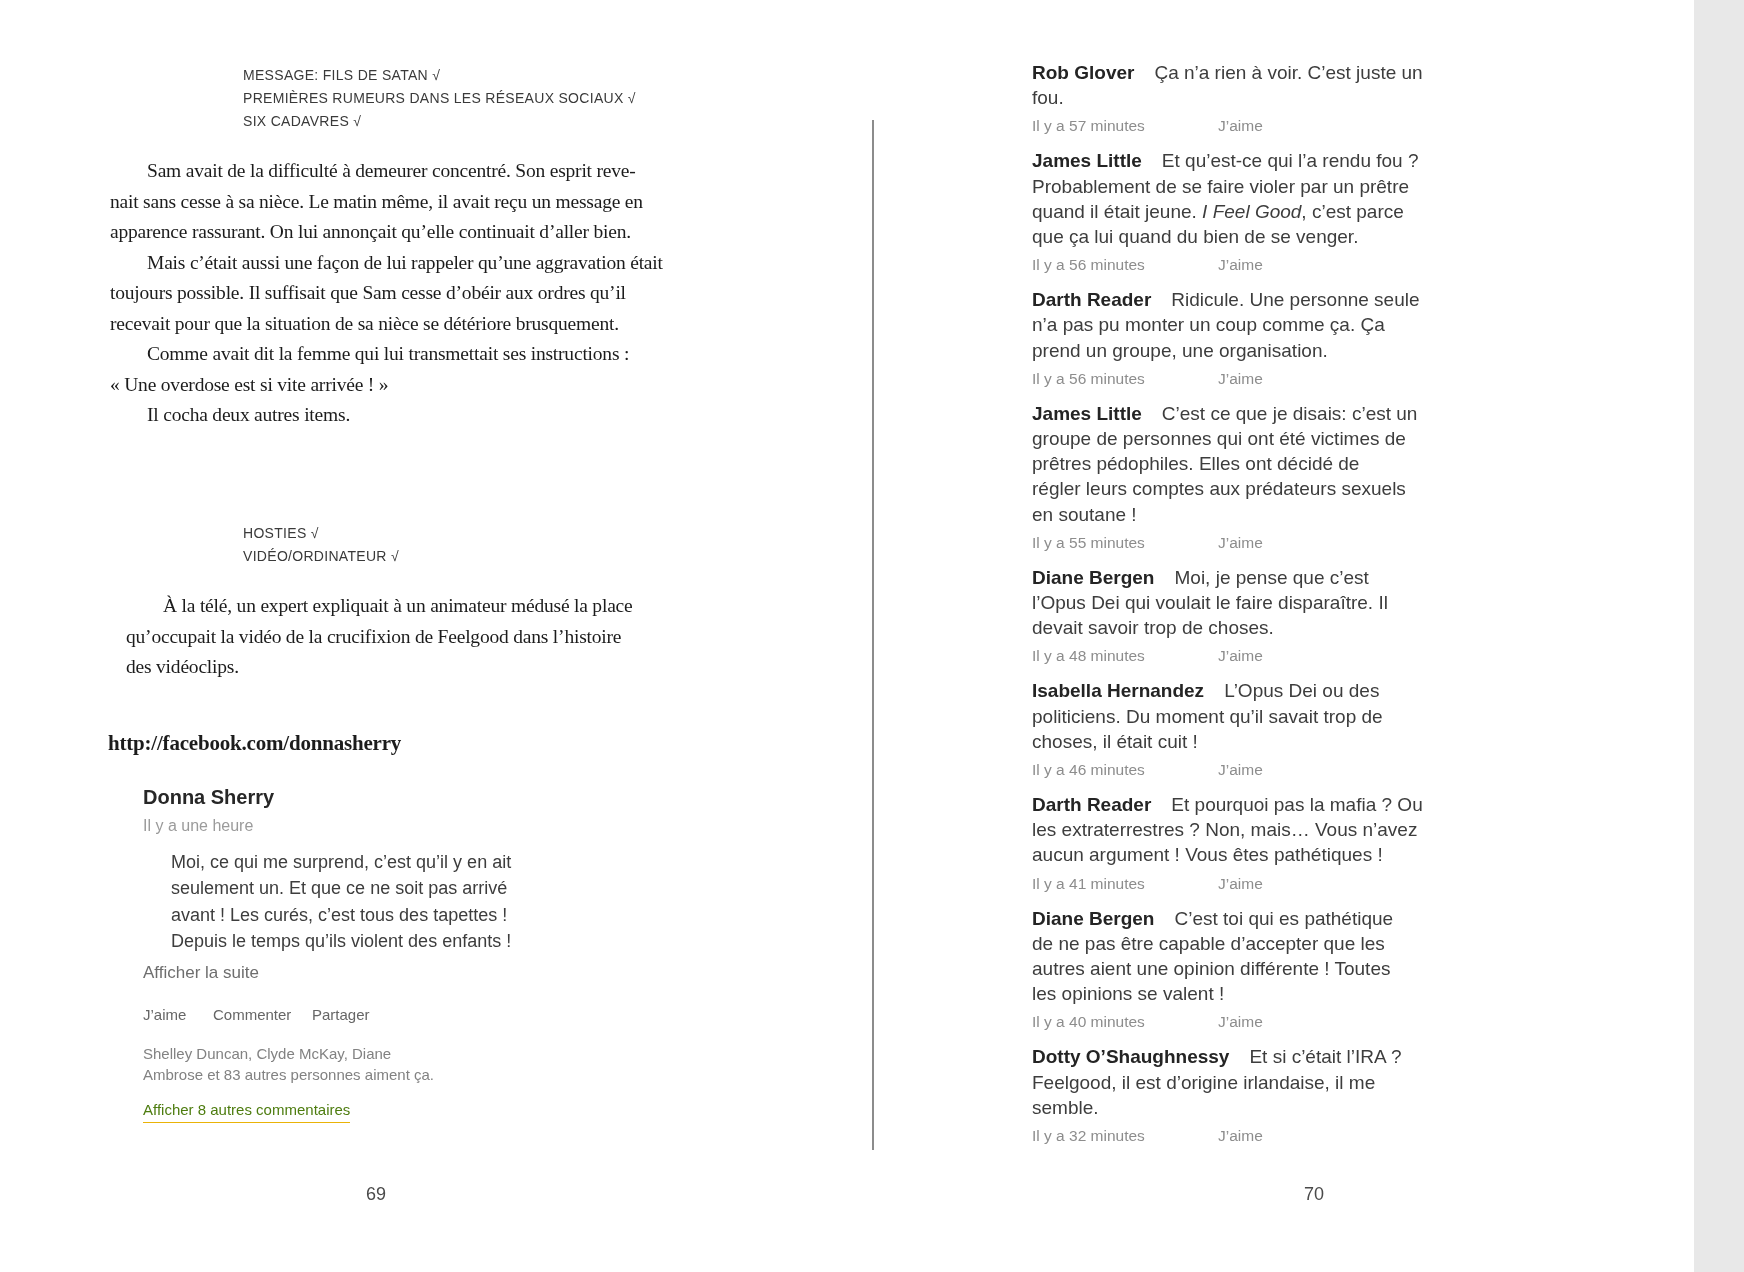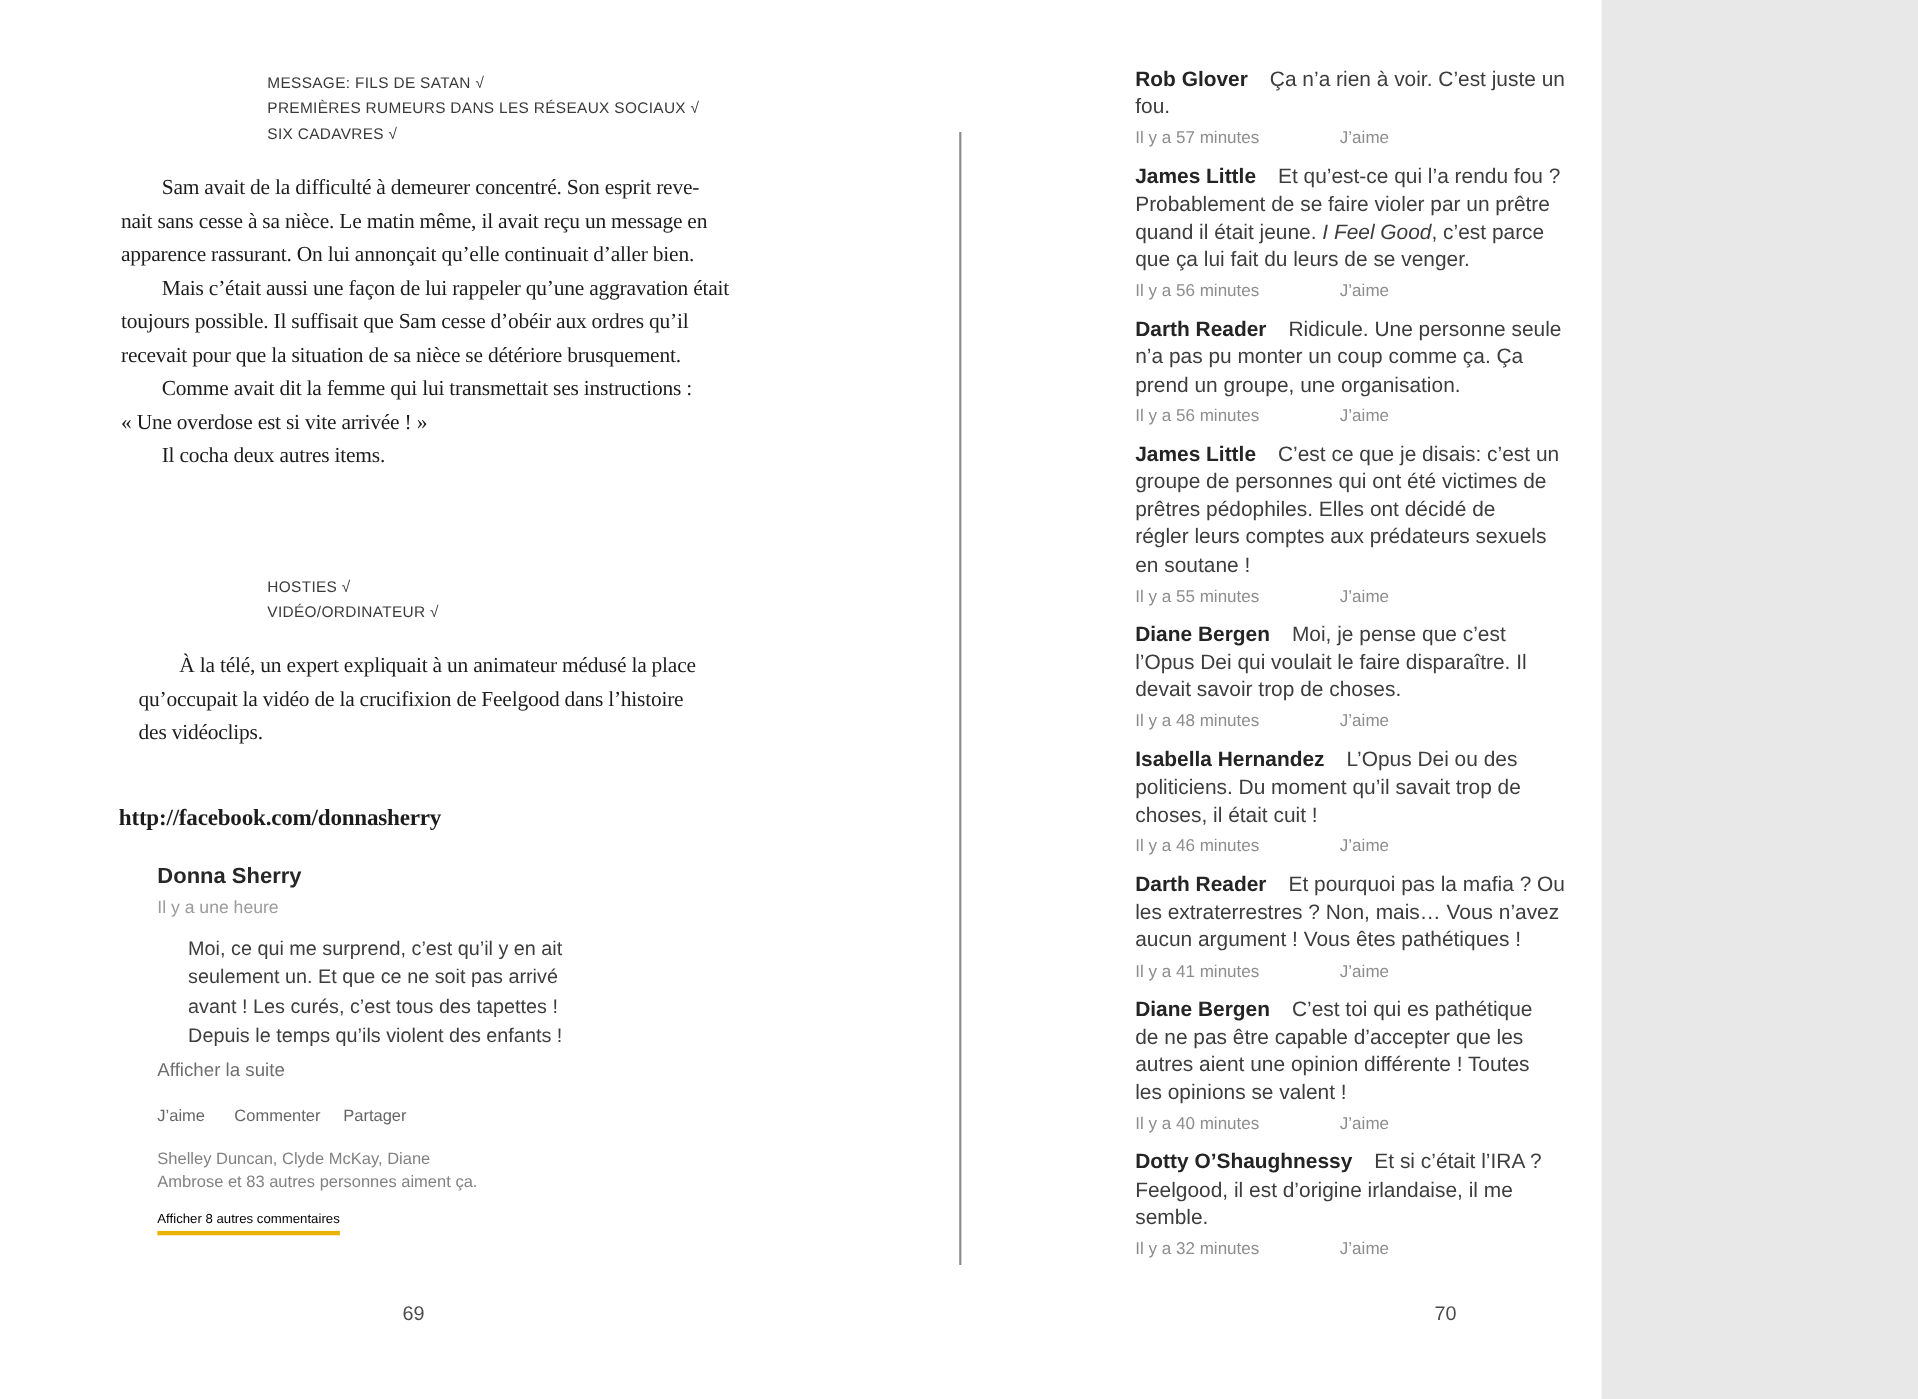--- a/index.html
+++ b/index.html
@@ -1,19 +1,20 @@
 <!DOCTYPE html>
 <html><head>
 <meta charset="utf-8">
 <style>
   html,body { margin:0; padding:0; background:#e8e8e8; }
   .spread {
-    position:relative; width:1456px; height:1272px;
+    position:relative; width:1682px; height:1272px;
     background:#ffffff; overflow:hidden;
     font-family:"Liberation Sans", sans-serif;
+    padding-left:12px;
   }
   .divider {
     position:absolute; left:872px; top:120px; width:1.5px; height:1030px;
     background:#8c8c8c;
   }
 
   
   .checklist { position:absolute; color:#3a3a3a; }
   .cl1 { left:243px; top:64px; }
   .cl2 { left:243px; top:522px; }
@@ -43,22 +44,22 @@
   }
   .fb-more   { position:absolute; left:143px; top:963px; font-size:17px; color:#6e6e6e; }
   .fb-actions{ position:absolute; left:143px; top:1006px; font-size:15px; color:#666666; display:flex; }
   .fb-actions .a1 { width:70px; }
   .fb-actions .a2 { width:99px; }
   .fb-likers {
     position:absolute; left:143px; top:1044px; width:340px;
     font-size:15px; line-height:20.5px; color:#828282; white-space:pre-line;
   }
   .fb-comments-link {
-    position:absolute; left:143px; top:1101px; font-size:12px; color:#000000;
-    border-bottom:4px solid #eab308; padding-bottom:4px;
+    position:absolute; left:143px; top:1101px; font-size:15px; color:#4d7c0f;
+    border-bottom:1px solid #eab308; padding-bottom:4px;
   }
 
   
   .pageno { position:absolute; font-size:18px; color:#4a4a4a; width:48px; text-align:center; }
   .pno-left  { left:352px; top:1184px; }
   .pno-right { left:1290px; top:1184px; }
 
   
   .comments { position:absolute; left:1032px; top:60px; width:478px; }
   .comment  { margin:0 0 11px 0; }
@@ -131,21 +132,21 @@
     <div class="comment">
       <div class="c-text"><span class="c-name">Rob Glover</span><span class="c-body">Ça n’a rien à voir. C’est juste un
 fou.</span><span class="c-body c-em"></span><span class="c-body"></span></div>
       <div class="c-meta"><span class="c-time">Il y a 57 minutes</span><span class="c-like">J’aime</span></div>
     </div>
 
     <div class="comment">
       <div class="c-text"><span class="c-name">James Little</span><span class="c-body">Et qu’est-ce qui l’a rendu fou ?
 Probablement de se faire violer par un prêtre
 quand il était jeune. </span><span class="c-body c-em">I Feel Good</span><span class="c-body">, c’est parce
-que ça lui fait du leurs de se venger.</span></div>
+que ça lui quand du bien de se venger.</span></div>
       <div class="c-meta"><span class="c-time">Il y a 56 minutes</span><span class="c-like">J’aime</span></div>
     </div>
 
     <div class="comment">
       <div class="c-text"><span class="c-name">Darth Reader</span><span class="c-body">Ridicule. Une personne seule
 n’a pas pu monter un coup comme ça. Ça
 prend un groupe, une organisation.</span><span class="c-body c-em"></span><span class="c-body"></span></div>
       <div class="c-meta"><span class="c-time">Il y a 56 minutes</span><span class="c-like">J’aime</span></div>
     </div>
 

